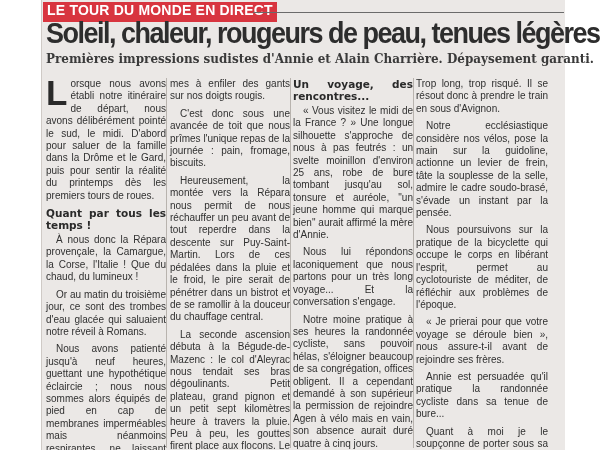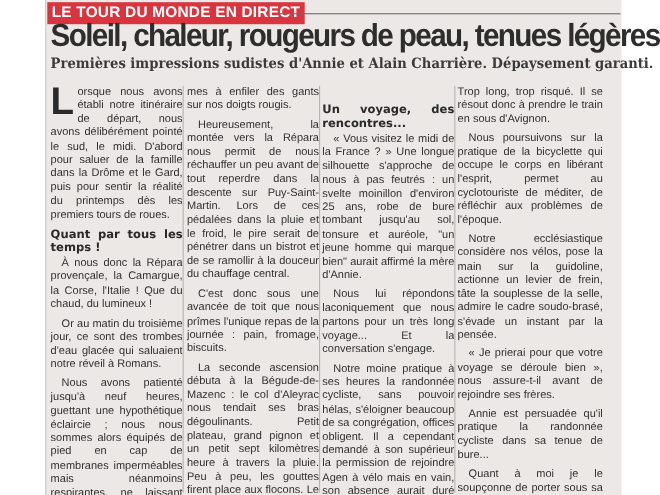--- a/index.html
+++ b/index.html
@@ -35,37 +35,37 @@
   <p>À nous donc la Répara provençale, la Camargue, la Corse, l'Italie ! Que du chaud, du lumineux !</p>
   <p>Or au matin du troisième jour, ce sont des trombes d'eau glacée qui saluaient notre réveil à Romans.</p>
   <p>Nous avons patienté jusqu'à neuf heures, guettant une hypothétique éclaircie ; nous nous sommes alors équipés de pied en cap de membranes imperméables mais néanmoins respirantes, ne laissant apparaître de notre anatomie que des bouts de nez et de doigts.</p>
 
 </div>
 
 <div class="divider" style="left:166px"></div>
 
 <div class="col col2">
   <p class="noindent">mes à enfiler des gants sur nos doigts rougis.</p>
+  <p>C'est donc sous une avancée de toit que nous prîmes l'unique repas de la journée : pain, fromage, biscuits.</p>
   <p>Heureusement, la montée vers la Répara nous permit de nous réchauffer un peu avant de tout reperdre dans la descente sur Puy-Saint-Martin. Lors de ces pédalées dans la pluie et le froid, le pire serait de pénétrer dans un bistrot et de se ramollir à la douceur du chauffage central.</p>
-  <p>C'est donc sous une avancée de toit que nous prîmes l'unique repas de la journée : pain, fromage, biscuits.</p>
   <p>La seconde ascension débuta à la Bégude-de-Mazenc : le col d'Aleyrac nous tendait ses bras dégoulinants. Petit plateau, grand pignon et un petit sept kilomètres heure à travers la pluie. Peu à peu, les gouttes firent place aux flocons. Le sommet fut franchi dans une atmosphère de Noël canadien. Heureusement, une demeure bien chauffée nous attendait à Taulignan. Le soleil fit son apparition une heure après notre arrivée et le mistral souffla toute la nuit.</p>
 </div>
 
 <div class="divider" style="left:290px"></div>
 
 <div class="col col3">
-  <h3 style="margin-top:16px">Un voyage, des rencontres...</h3>
+  <h3 style="margin-top:0">Un voyage, des rencontres...</h3>
   <p>« Vous visitez le midi de la France ? » Une longue silhouette s'approche de nous à pas feutrés : un svelte moinillon d'environ 25 ans, robe de bure tombant jusqu'au sol, tonsure et auréole, "un jeune homme qui marque bien" aurait affirmé la mère d'Annie.</p>
   <p>Nous lui répondons laconiquement que nous partons pour un très long voyage... Et la conversation s'engage.</p>
   <p>Notre moine pratique à ses heures la randonnée cycliste, sans pouvoir hélas, s'éloigner beaucoup de sa congrégation, offices obligent. Il a cependant demandé à son supérieur la permission de rejoindre Agen à vélo mais en vain, son absence aurait duré quatre à cinq jours.</p>
 </div>
 
 <div class="divider" style="left:413px"></div>
 
 <div class="col col4">
   <p class="noindent">Trop long, trop risqué. Il se résout donc à prendre le train en sous d'Avignon.</p>
+  <p>Notre ecclésiastique considère nos vélos, pose la main sur la guidoline, actionne un levier de frein, tâte la souplesse de la selle, admire le cadre soudo-brasé, s'évade un instant par la pensée.</p>
   <p>Nous poursuivons sur la pratique de la bicyclette qui occupe le corps en libérant l'esprit, permet au cyclotouriste de méditer, de réfléchir aux problèmes de l'époque.</p>
-  <p>Notre ecclésiastique considère nos vélos, pose la main sur la guidoline, actionne un levier de frein, tâte la souplesse de la selle, admire le cadre soudo-brasé, s'évade un instant par la pensée.</p>
   <p>« Je prierai pour que votre voyage se déroule bien », nous assure-t-il avant de rejoindre ses frères.</p>
   <p>Annie est persuadée qu'il pratique la randonnée cycliste dans sa tenue de bure...</p>
   <p>Quant à moi je le soupçonne de porter sous sa robe des nupieds Shimano avec cale intégrée...</p>
 
 </div>
 
 </body></html>

